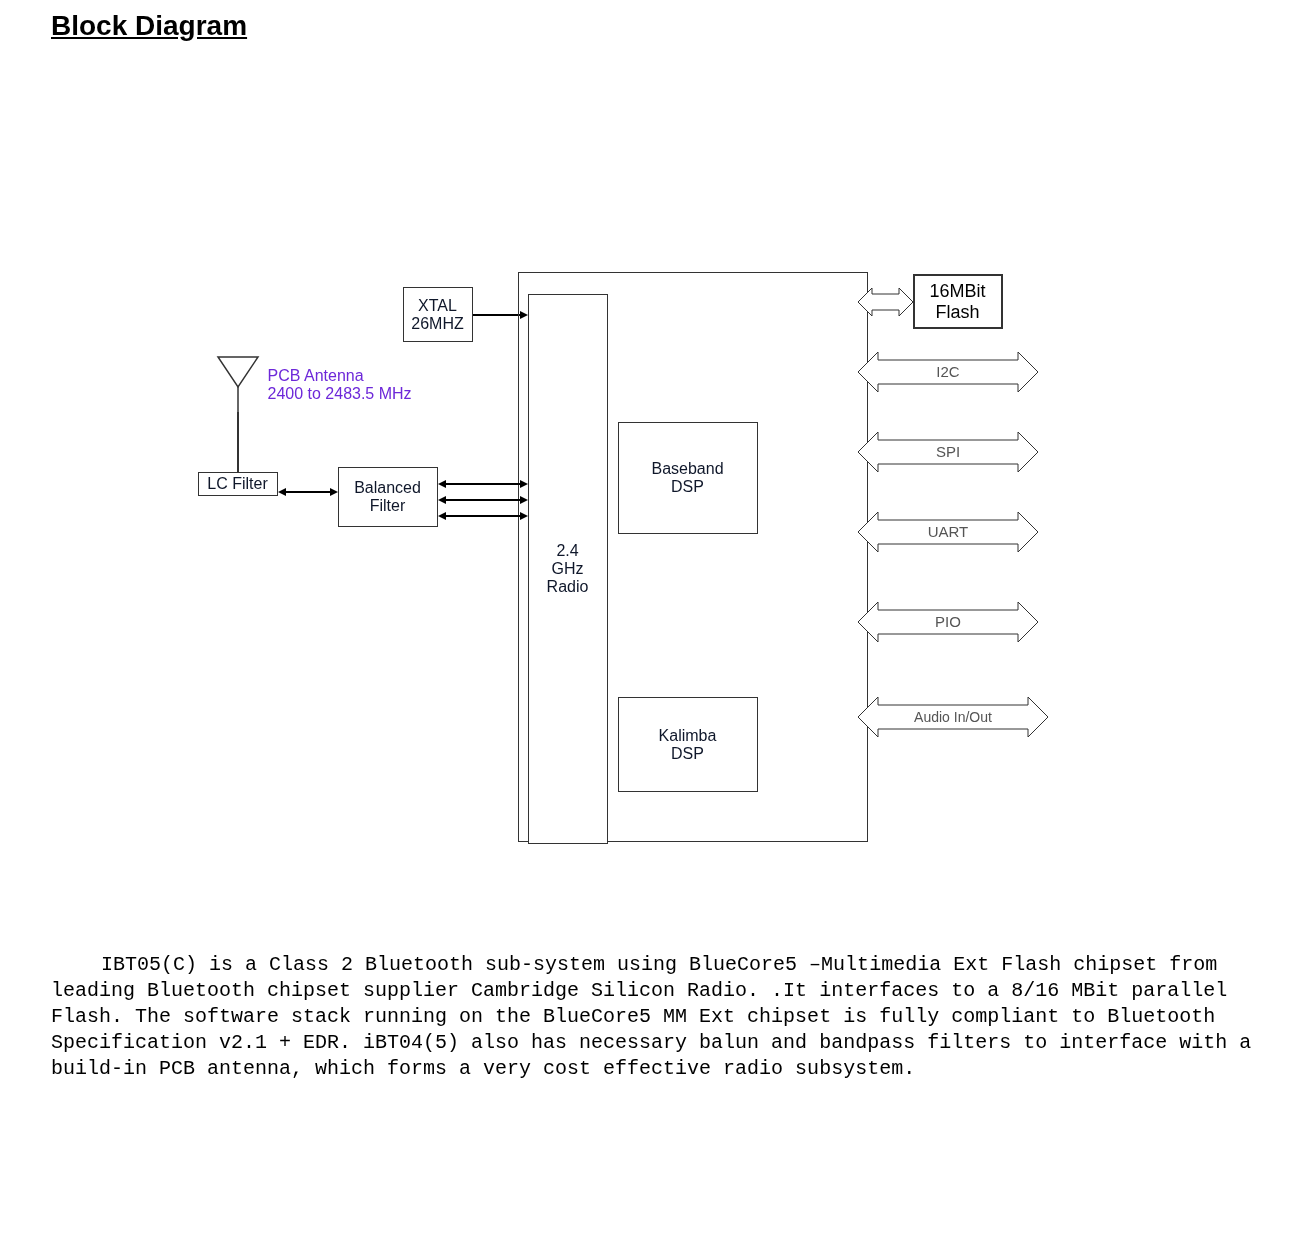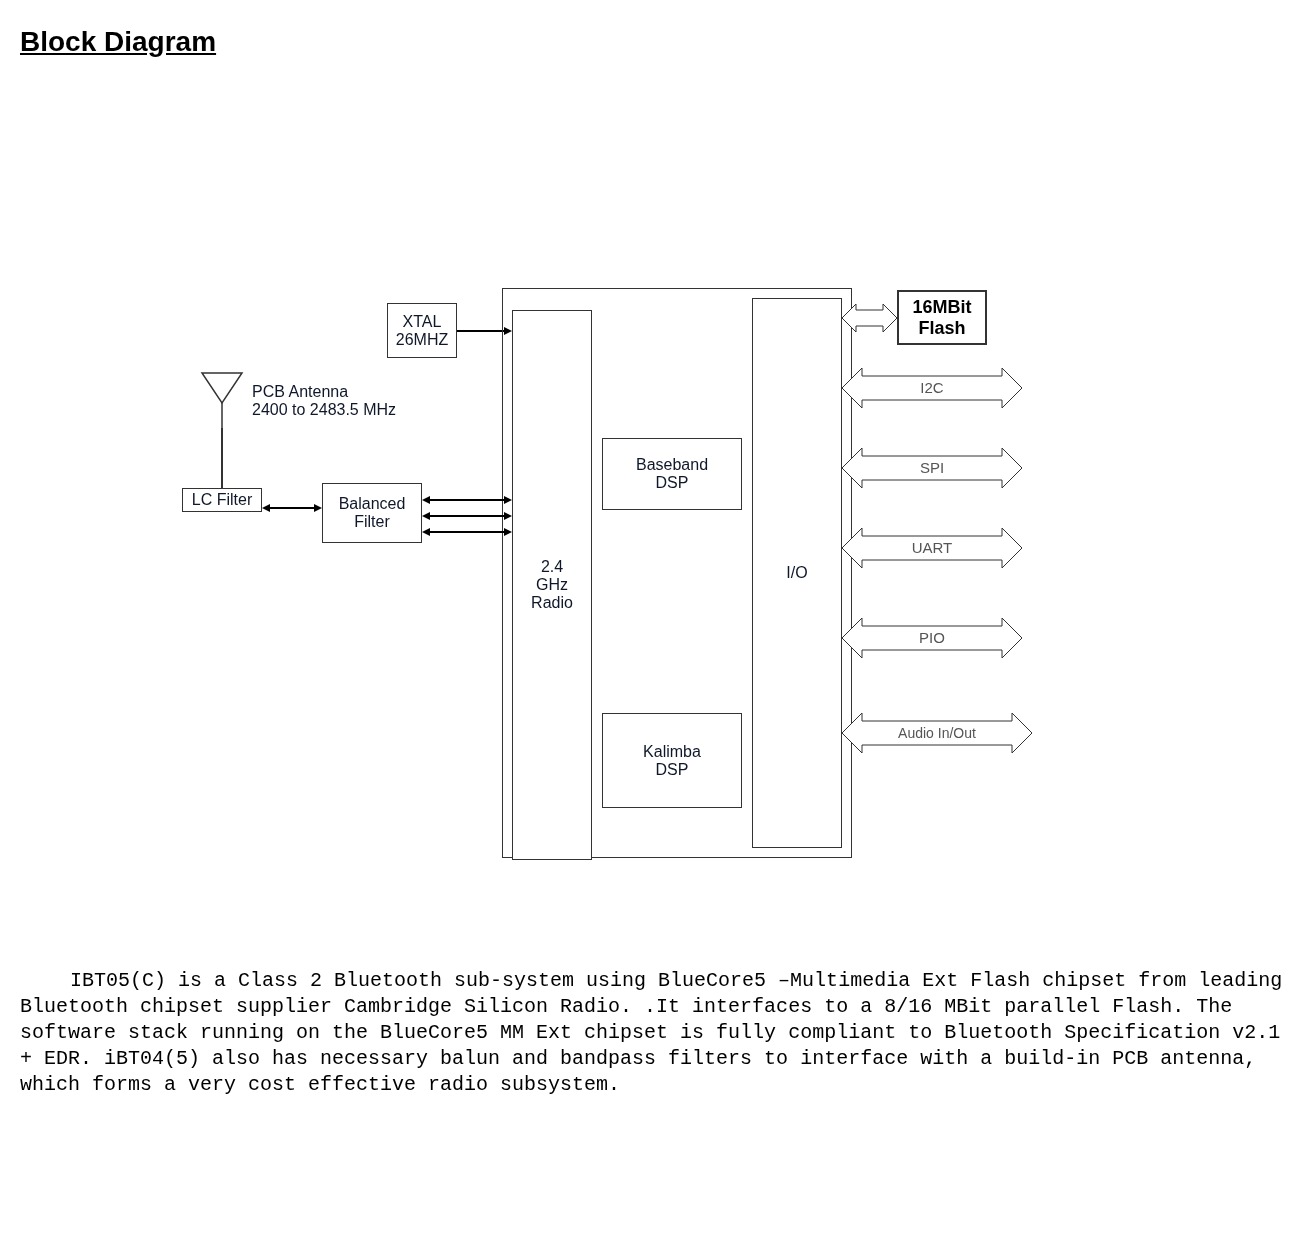--- a/index.html
+++ b/index.html
@@ -1,29 +1,29 @@
 <!DOCTYPE html>
 <html><head>
   <meta charset="utf-8">
   <style>
     * { box-sizing: border-box; margin: 0; padding: 0; }
     body { font-family: Arial, sans-serif; background: white; width: 1304px; }
-    .page { padding: 26px 20px; }
+    .page { padding: 10px 20px; margin-left: 31px; }
     .title { font-size: 28px; font-weight: bold; text-decoration: underline; margin-bottom: 40px; }
     .diagram { position: relative; width: 1000px; height: 750px; margin: 60px auto 100px; }
     .box { position: absolute; border: 1px solid #333; background: white; display: flex; align-items: center; justify-content: center; text-align: center; font-size: 16px; color: #0f172a; }
-    .box-bold { font-weight: bold; color: #000; font-size: 18px; }
+    .box-bold { font-weight: normal; color: #000; font-size: 18px; }
     .main-chip { position: absolute; border: 1px solid #333; left: 350px; top: 170px; width: 350px; height: 570px; }
     .inner { left: 450px; width: 140px; height: 80px; }
     .arrow-h { position: absolute; height: 8px; }
     .arrow-line { position: absolute; background: #000; height: 2px; top: 3px; left: 8px; right: 8px; }
     .arrow-l { position: absolute; left: 0; top: 0; width: 0; height: 0; border-top: 4px solid transparent; border-bottom: 4px solid transparent; border-right: 8px solid #000; }
     .arrow-r { position: absolute; right: 0; top: 0; width: 0; height: 0; border-top: 4px solid transparent; border-bottom: 4px solid transparent; border-left: 8px solid #000; }
     .ant-line { position: absolute; background: #333; }
-    .label { position: absolute; font-size: 16px; color: #0f172a; }
+    .label { position: absolute; font-size: 16px; color: #6d28d9; }
     .para { font-size: 20px; font-family: Liberation Mono, monospace; line-height: 1.3; margin-top: 20px; text-indent: 50px; }
   </style>
 </head>
 <body>
 
 <div class="page">
   <h1 class="title">Block Diagram</h1>
 
   <div class="diagram">
 
@@ -72,26 +72,25 @@
         <div class="arrow-l"></div>
         <div class="arrow-line"></div>
         <div class="arrow-r"></div>
       </div>
     <div class="arrow-h" style="left:270px;top:410px;width:90px">
         <div class="arrow-l"></div>
         <div class="arrow-line"></div>
         <div class="arrow-r"></div>
       </div>
 
-    <div class="box inner" style="top:320px;height:72px;white-space:pre-line">Baseband
+    <div class="box inner" style="top:320px;height:112px;white-space:pre-line">Baseband
 DSP</div>
     <div class="box inner" style="top:595px;height:95px;white-space:pre-line">Kalimba
 DSP</div>
 
-    <div class="box" style="left:600px;top:180px;width:90px;height:550px">I/O</div>
 
     <svg style="position:absolute;left:690px;top:180px;width:55px;height:40px">
       <polygon points="0,20 14,6 14,12 41,12 41,6 55,20 41,34 41,28 14,28 14,34" fill="white" stroke="#333" stroke-width="1"></polygon>
     </svg>
     <div class="box box-bold" style="left:745px;top:172px;width:90px;height:55px;border-width:2px;white-space:pre-line">16MBit
 Flash</div>
 
     <svg style="position:absolute;left:690px;top:245px;width:180px;height:50px">
       <polygon points="0,25 20,5 20,13 160,13 160,5 180,25 160,45 160,37 20,37 20,45" fill="white" stroke="#333" stroke-width="1"></polygon>
       <text x="90" y="30" text-anchor="middle" font-size="15" fill="#555">I2C</text>

